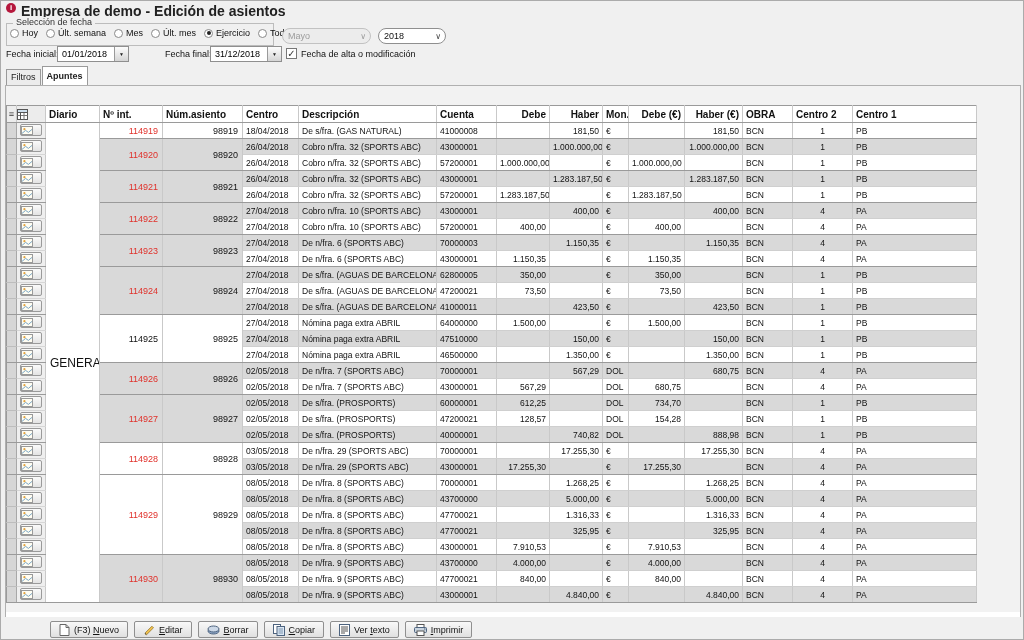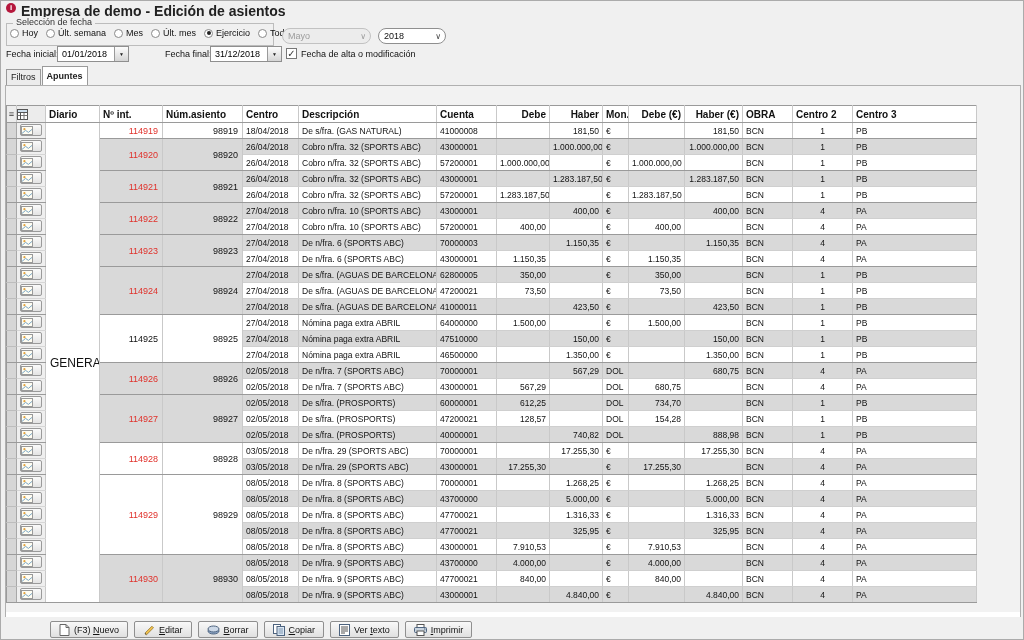--- a/index.html
+++ b/index.html
@@ -169,21 +169,21 @@
               <th class="">Centro</th>
               <th class="">Descripción</th>
               <th class="">Cuenta</th>
               <th class="r">Debe</th>
               <th class="r">Haber</th>
               <th class="">Mon.</th>
               <th class="r">Debe (€)</th>
               <th class="r">Haber (€)</th>
               <th class="">OBRA</th>
               <th class="">Centro 2</th>
-              <th class="">Centro 3</th>
+              <th class="">Centro 1</th>
             </tr>
           </thead>
         <tbody>
             <tr class="odd gstart glast">
               <td class="sel"></td>
               <td class="icn"><button class="rowbtn"><svg width="12" height="9" viewBox="0 0 12 9">
                     <rect x="0.5" y="0.5" width="11" height="8" fill="#fffdf2" stroke="#9a9a9a"></rect>
                     <circle cx="3.4" cy="3.2" r="1.1" fill="#e2a23c"></circle>
                     <path d="M1 7.4 L4.6 4.4 L7.4 6.4 L11 3.4" stroke="#7ba7c7" fill="none"></path>
                   </svg></button></td>

